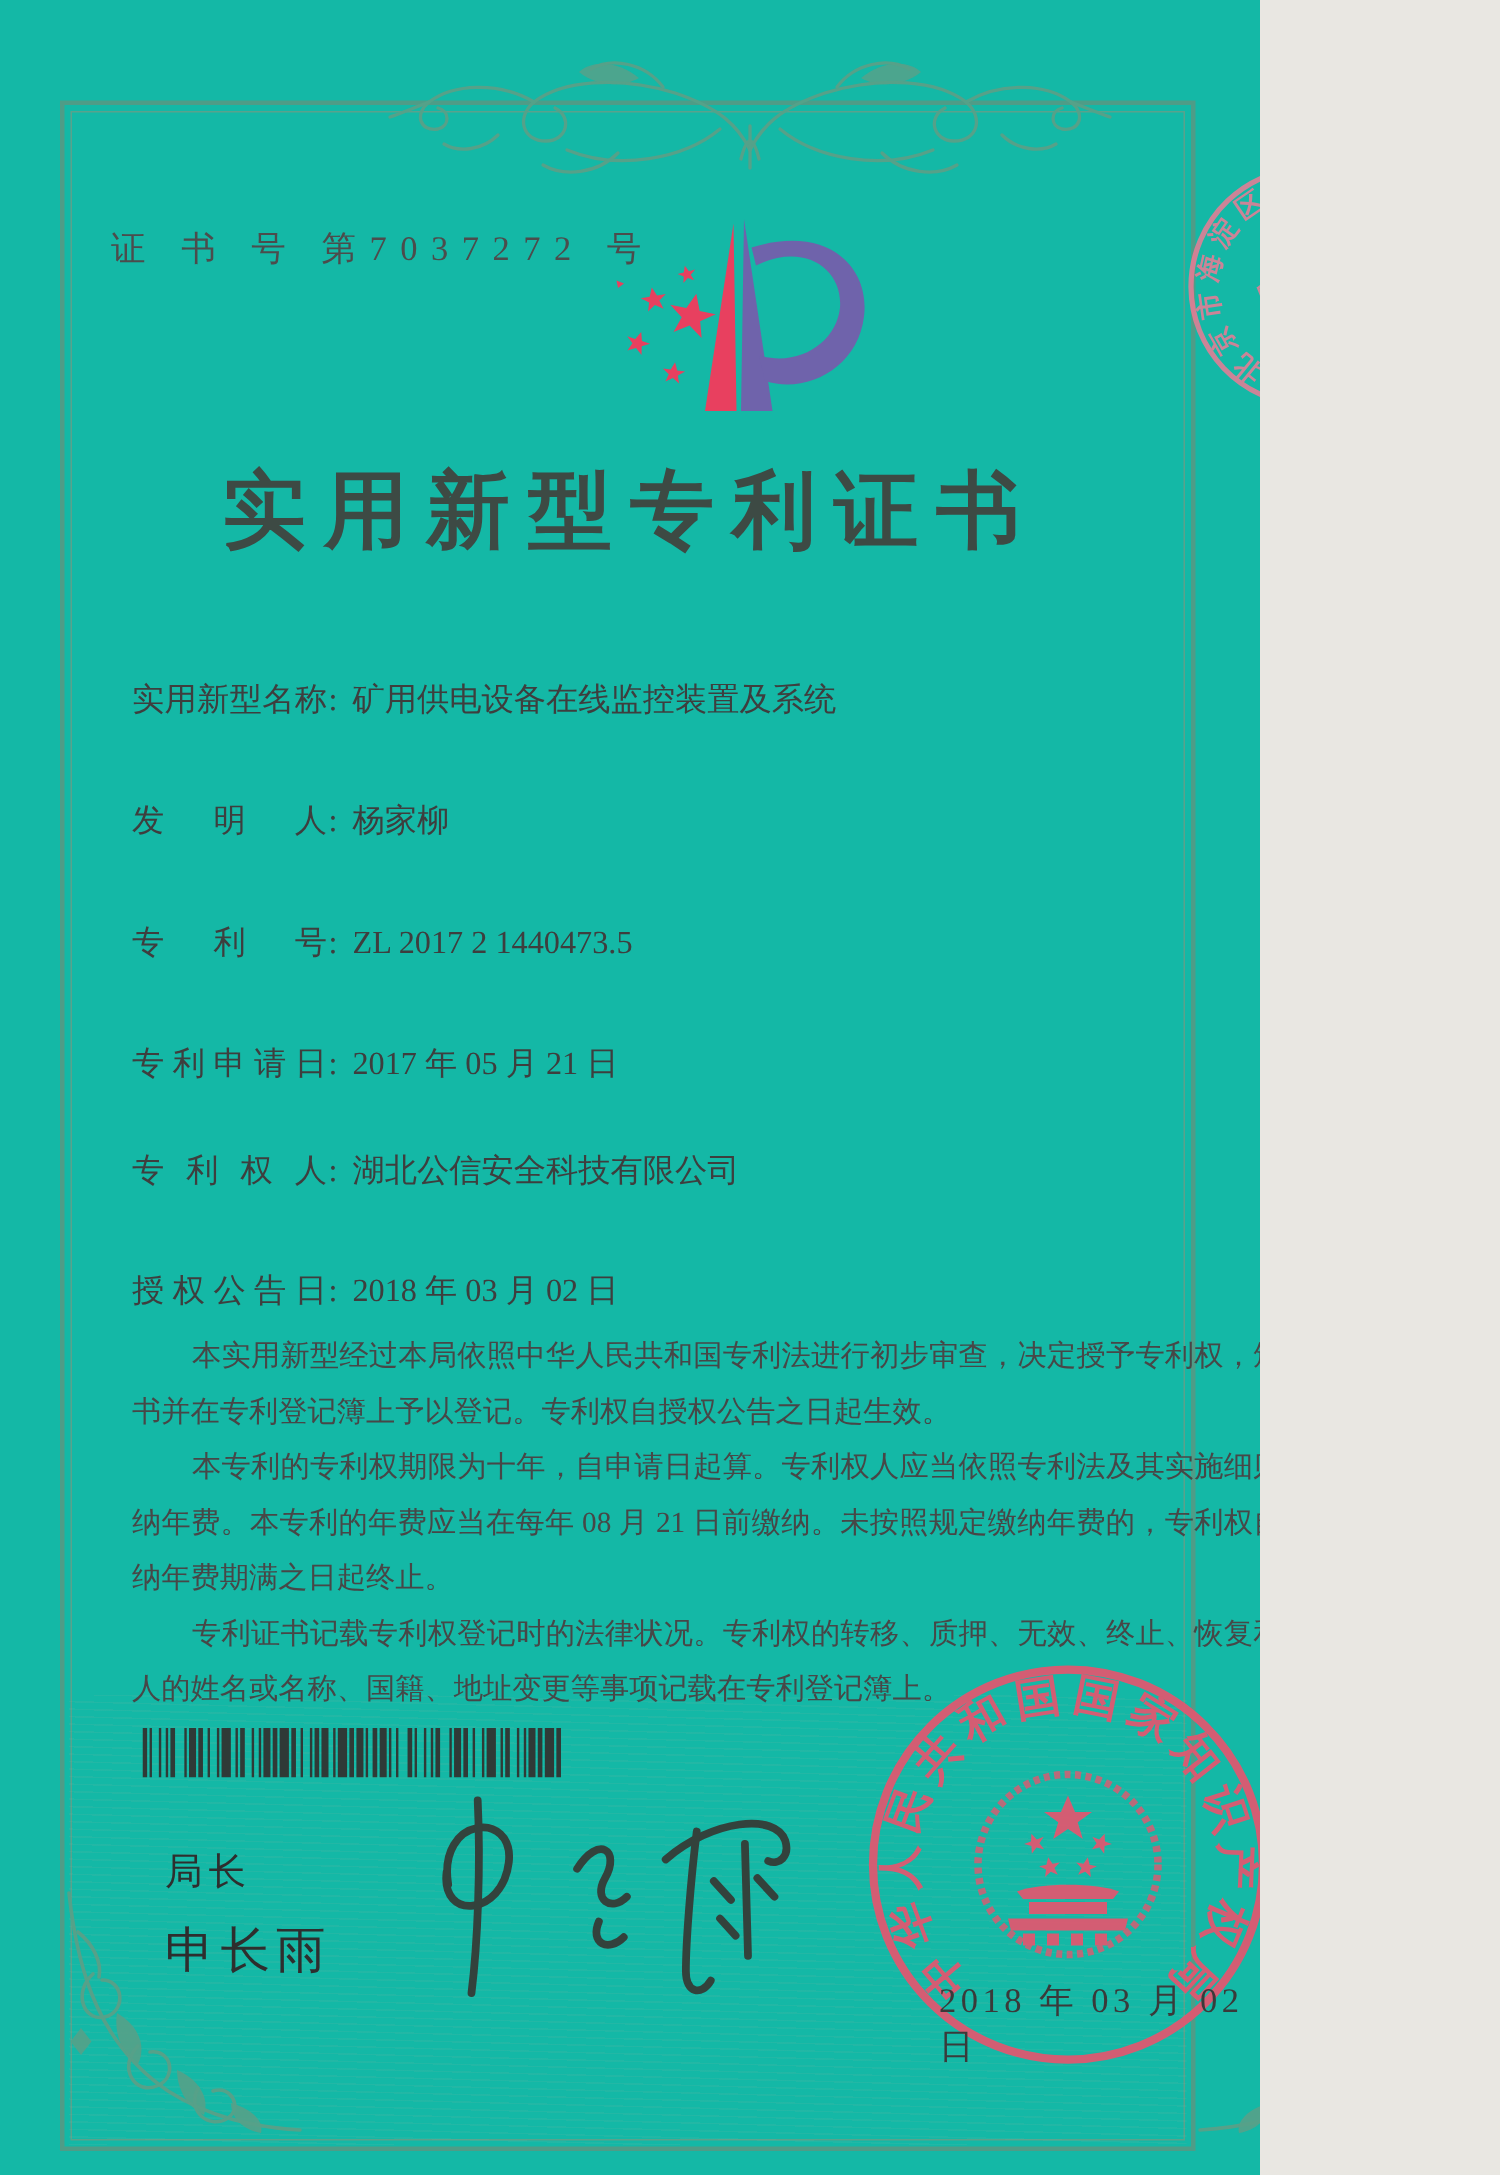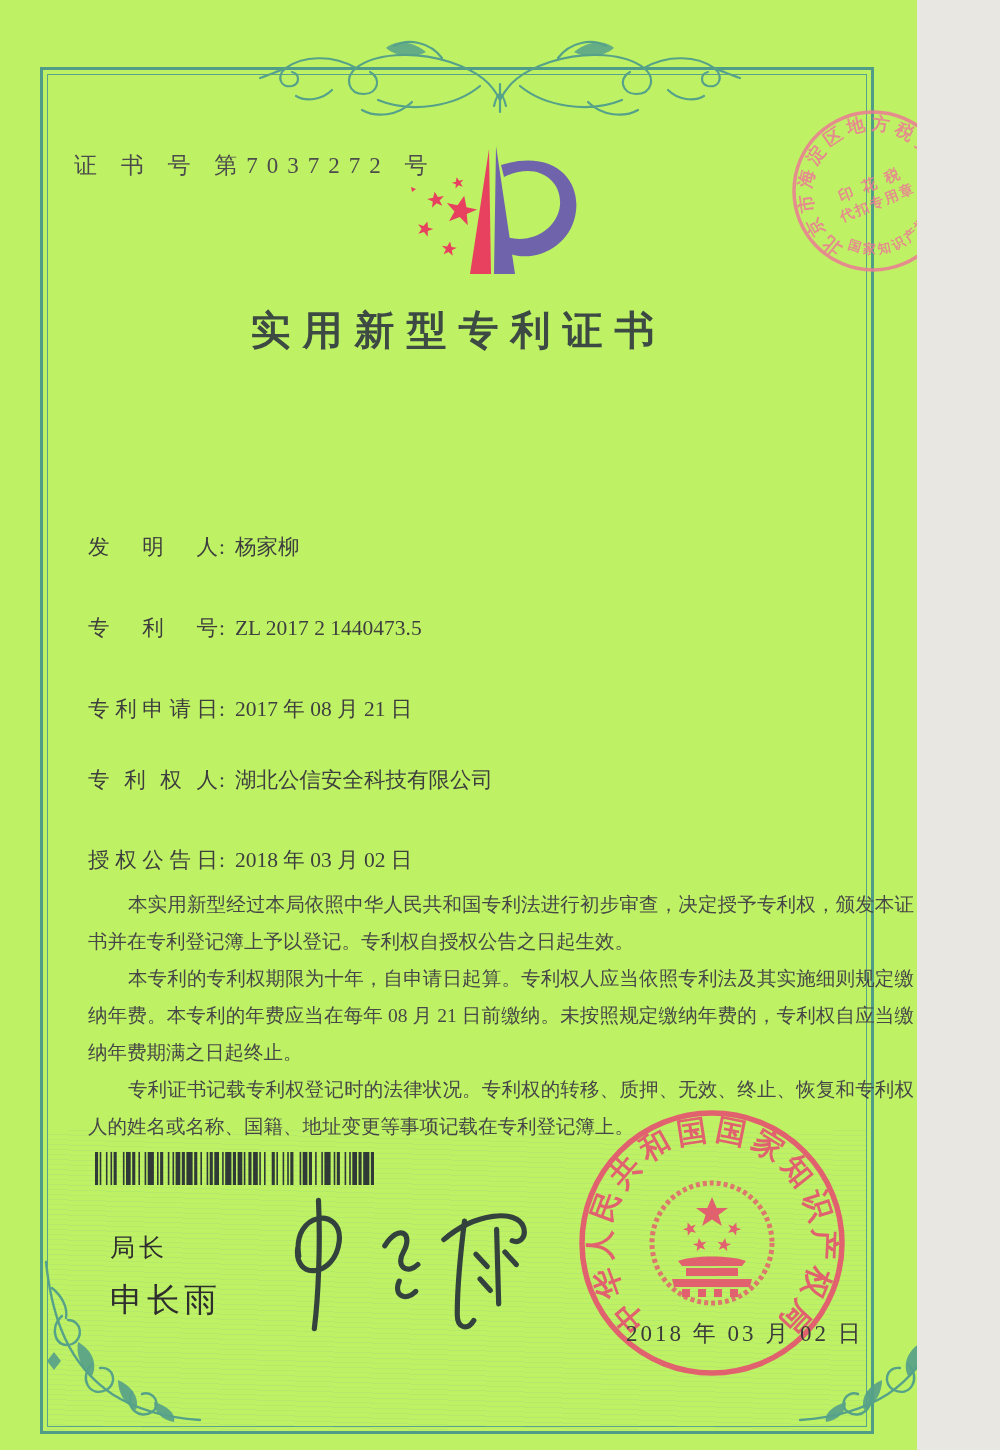--- a/index.html
+++ b/index.html
@@ -1,32 +1,32 @@
 <!DOCTYPE html>
 <html><head>
 <meta charset="utf-8">
 <style>
   html,body{margin:0;padding:0;background:#e9e7e2;}
-  .page{position:relative;width:917px;height:1450px;background:#bef264;overflow:hidden;
+  .page{position:relative;width:840px;height:1450px;background:#14b8a6;overflow:hidden;
         font-family:"Liberation Serif",serif;}
   
   .frame{position:absolute;left:40px;top:67px;right:43px;bottom:16px;
          border:3px solid #4f9c87;pointer-events:none;}
   .frame::after{content:'';position:absolute;inset:4px;border:1px solid #5aa28c;}
   .guilloche{position:absolute;left:46px;right:49px;top:1130px;height:300px;
          background:repeating-linear-gradient(1.5deg, rgba(120,180,160,.14) 0 1px, transparent 1px 5px);
          pointer-events:none;}
   .ornament{position:absolute;pointer-events:none;}
   
   .cert-no{position:absolute;left:74px;top:150px;font-size:23px;letter-spacing:9px;color:#4c4c4c;}
   
   .logo{position:absolute;left:388px;top:133px;width:234px;height:160px;}
   
   .title{position:absolute;left:0;top:303px;width:100%;text-align:center;
-         font-size:40px;font-weight:bold;letter-spacing:12px;color:#3d4a44;}
+         font-size:56px;font-weight:bold;letter-spacing:12px;color:#3d4a44;}
   
   .field{position:absolute;left:88px;font-size:21.5px;color:#3e3e3e;white-space:nowrap;}
   .flabel{display:inline-block;width:130px;text-align:justify;text-align-last:justify;}
   .fcolon{display:inline-block;margin:0 10px 0 1px;}
   
   .body-text{position:absolute;left:88px;top:886px;width:826px;}
   .body-text p{margin:0;font-size:19.5px;line-height:37px;text-align:justify;
                text-indent:2.05em;color:#474747;}
   
   .barcode{position:absolute;left:95px;top:1152px;width:280px;height:33px;}
@@ -139,28 +139,31 @@
       <text style="font-size:13px;letter-spacing:3px">
         <textPath href="#taxBot">国家知识产权局</textPath>
       </text>
       <text x="0" y="-2" text-anchor="middle" style="font-size:15px;letter-spacing:3px">印 花 税</text>
       <text x="0" y="17" text-anchor="middle" style="font-size:14px;letter-spacing:2px">代扣专用章</text>
     </g>
   </svg>
 
   <div class="title">实用新型专利证书</div>
 
+  <div class="field" style="top:451px">
+    <span class="flabel">实用新型名称</span><span class="fcolon">:</span><span>矿用供电设备在线监控装置及系统</span>
+  </div>
   <div class="field" style="top:532px">
     <span class="flabel">发明人</span><span class="fcolon">:</span><span>杨家柳</span>
   </div>
   <div class="field" style="top:613px">
     <span class="flabel">专利号</span><span class="fcolon">:</span><span>ZL 2017 2 1440473.5</span>
   </div>
   <div class="field" style="top:694px">
-    <span class="flabel">专利申请日</span><span class="fcolon">:</span><span>2017 年 08 月 21 日</span>
+    <span class="flabel">专利申请日</span><span class="fcolon">:</span><span>2017 年 05 月 21 日</span>
   </div>
   <div class="field" style="top:765px">
     <span class="flabel">专利权人</span><span class="fcolon">:</span><span>湖北公信安全科技有限公司</span>
   </div>
   <div class="field" style="top:845px">
     <span class="flabel">授权公告日</span><span class="fcolon">:</span><span>2018 年 03 月 02 日</span>
   </div>
 
   <div class="body-text">
     <p>本实用新型经过本局依照中华人民共和国专利法进行初步审查，决定授予专利权，颁发本证书并在专利登记簿上予以登记。专利权自授权公告之日起生效。</p>

